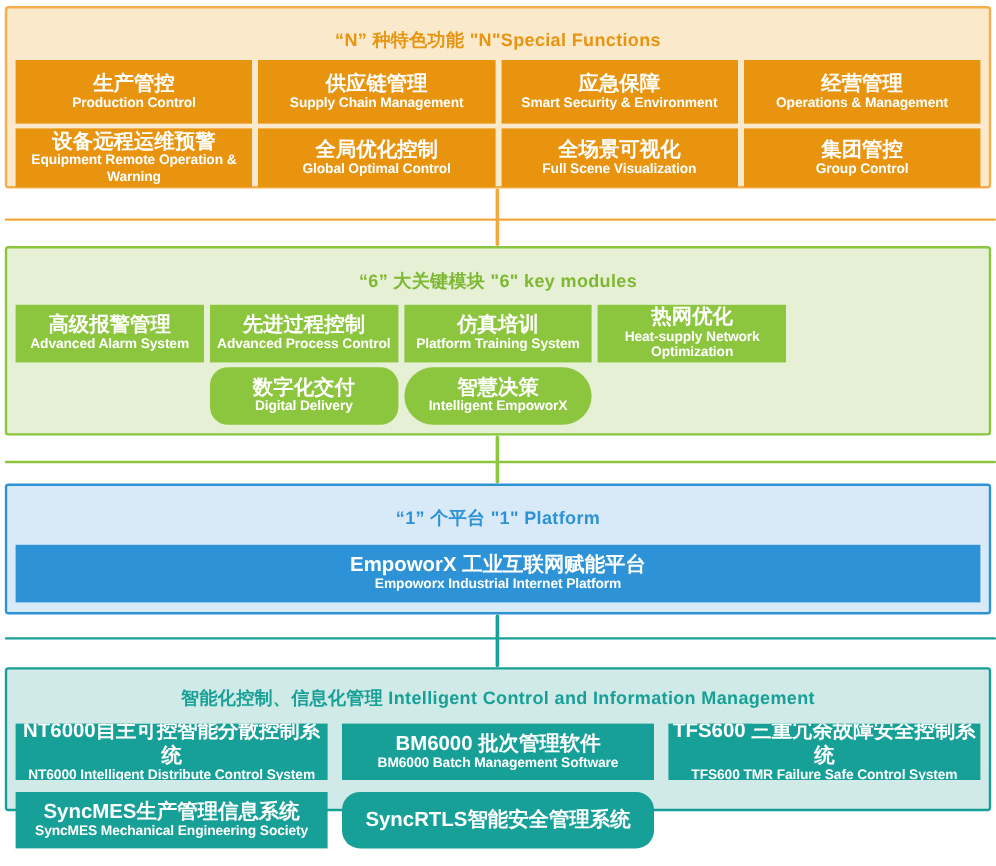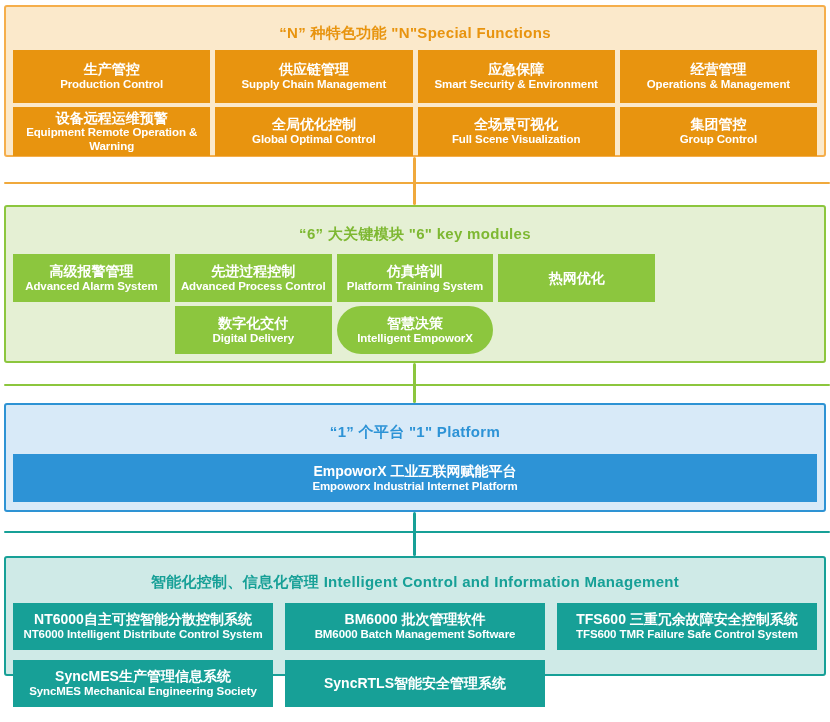--- a/index.html
+++ b/index.html
@@ -15,35 +15,35 @@
   }
   .layer-title{
     position:absolute;left:0;right:0;text-align:center;
     font-size:15px;font-weight:bold;letter-spacing:.3px;white-space:nowrap;
   }
   .grid{position:absolute;left:7px;right:7px;display:grid;}
   .box{
     display:flex;flex-direction:column;justify-content:center;align-items:center;
     text-align:center;color:#ffffff;overflow:hidden;
   }
-  .box .zh{font-size:14px;font-weight:bold;line-height:1.2;}
+  .box .zh{font-size:17px;font-weight:bold;line-height:1.2;}
   .box .en{font-size:11.5px;font-weight:bold;line-height:1.18;letter-spacing:-0.1px;}
 
   
   .layer-n{top:5px;height:152px;background:#FBE9CB;border-color:#F5AE4B;}
   .layer-n .layer-title{top:17px;color:#E8940F;}
   .grid-n{top:43px;grid-template-columns:repeat(4,1fr);grid-template-rows:53px 49px;gap:4px 5px;}
   .layer-n .box{background:#E8940F;}
 
   
   .layer-6{top:205px;height:158px;background:#E5F0D4;border-color:#8CC63E;}
   .layer-6 .layer-title{top:18px;color:#7EB832;}
   .grid-6{top:47px;grid-template-columns:repeat(5,1fr);grid-template-rows:48px 48px;gap:4px 5px;}
   .layer-6 .box{background:#8CC63E;}
-  .pos-c2{grid-column:2;}
+  .pos-c2{grid-column:2;border-radius:15px;}
   .pos-c3{grid-column:3;border-radius:24px;}
 
   
   .layer-1{top:403px;height:109px;background:#D8EAF8;border-color:#2E93D4;}
   .layer-1 .layer-title{top:18px;color:#2D93D6;}
   .platform-box{
     position:absolute;left:7px;right:7px;top:49px;height:48px;background:#2D93D6;
   }
 
   
@@ -119,20 +119,21 @@
       <div class="box">
         <span class="zh">先进过程控制</span>
         <span class="en">Advanced Process Control</span>
       </div>
       <div class="box">
         <span class="zh">仿真培训</span>
         <span class="en">Platform Training System</span>
       </div>
       <div class="box">
         <span class="zh">热网优化</span>
+        <span class="en">Heat-supply Network Optimization</span>
       </div>
       <div class="box pos-c2">
         <span class="zh">数字化交付</span>
         <span class="en">Digital Delivery</span>
       </div>
       <div class="box pos-c3">
         <span class="zh">智慧决策</span>
         <span class="en">Intelligent EmpoworX</span>
       </div>
     </div>

